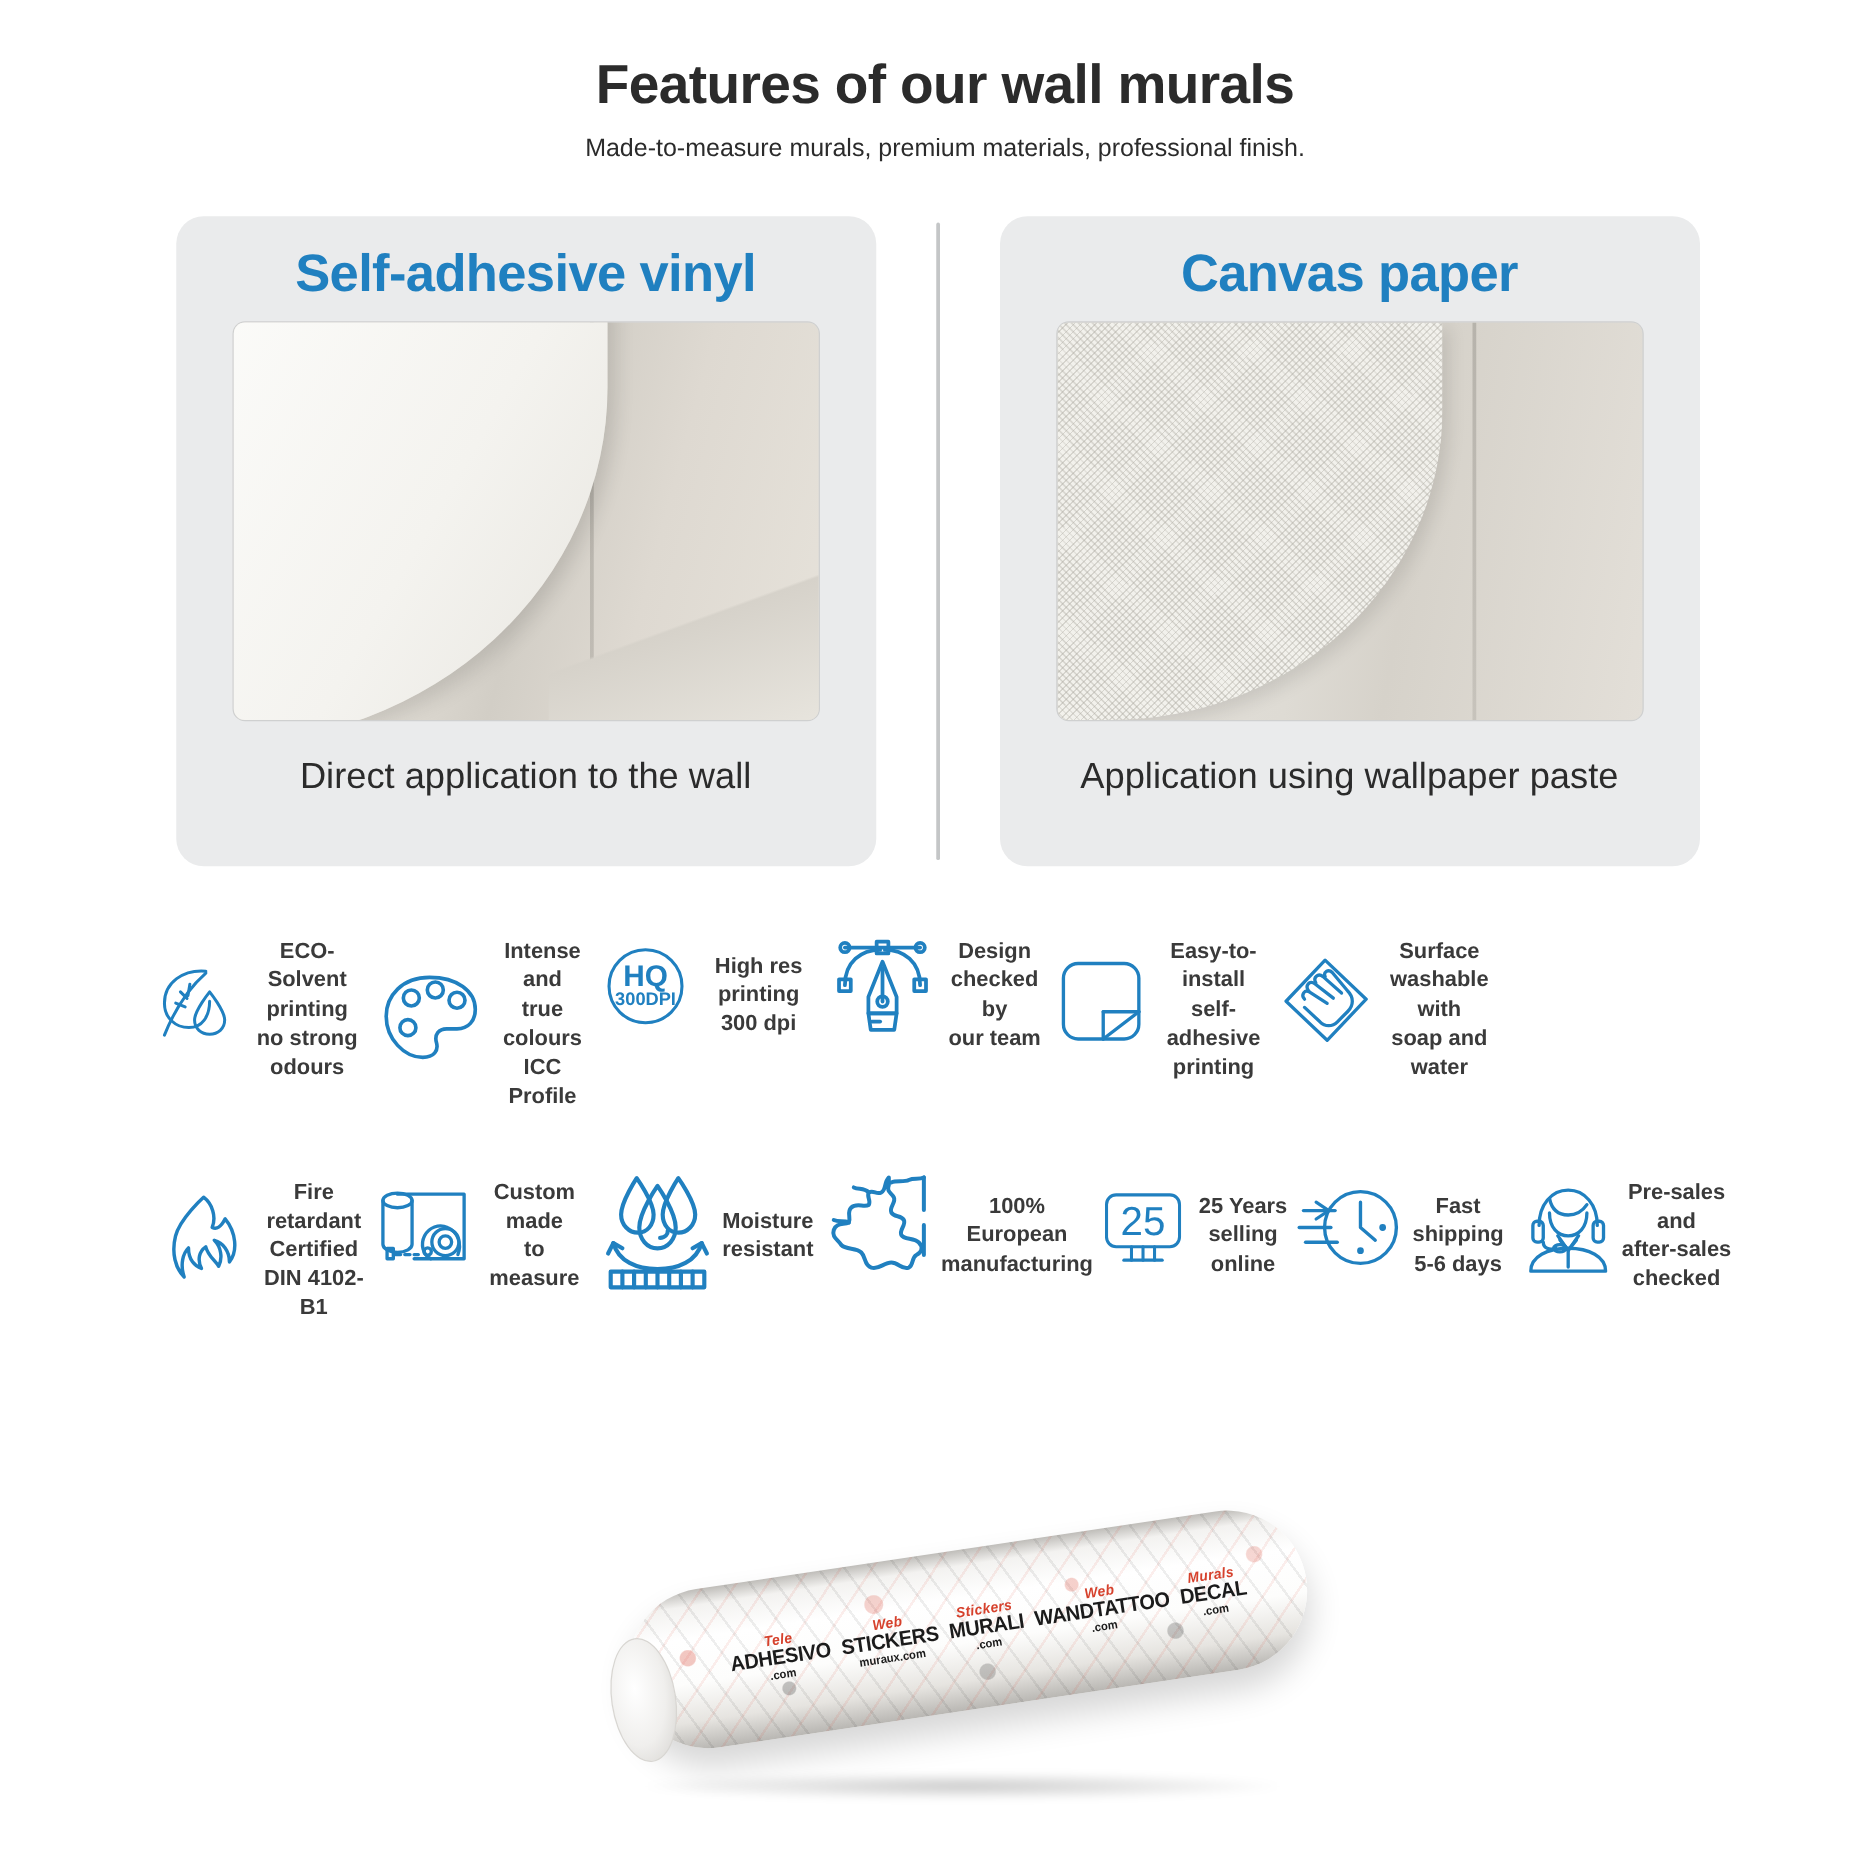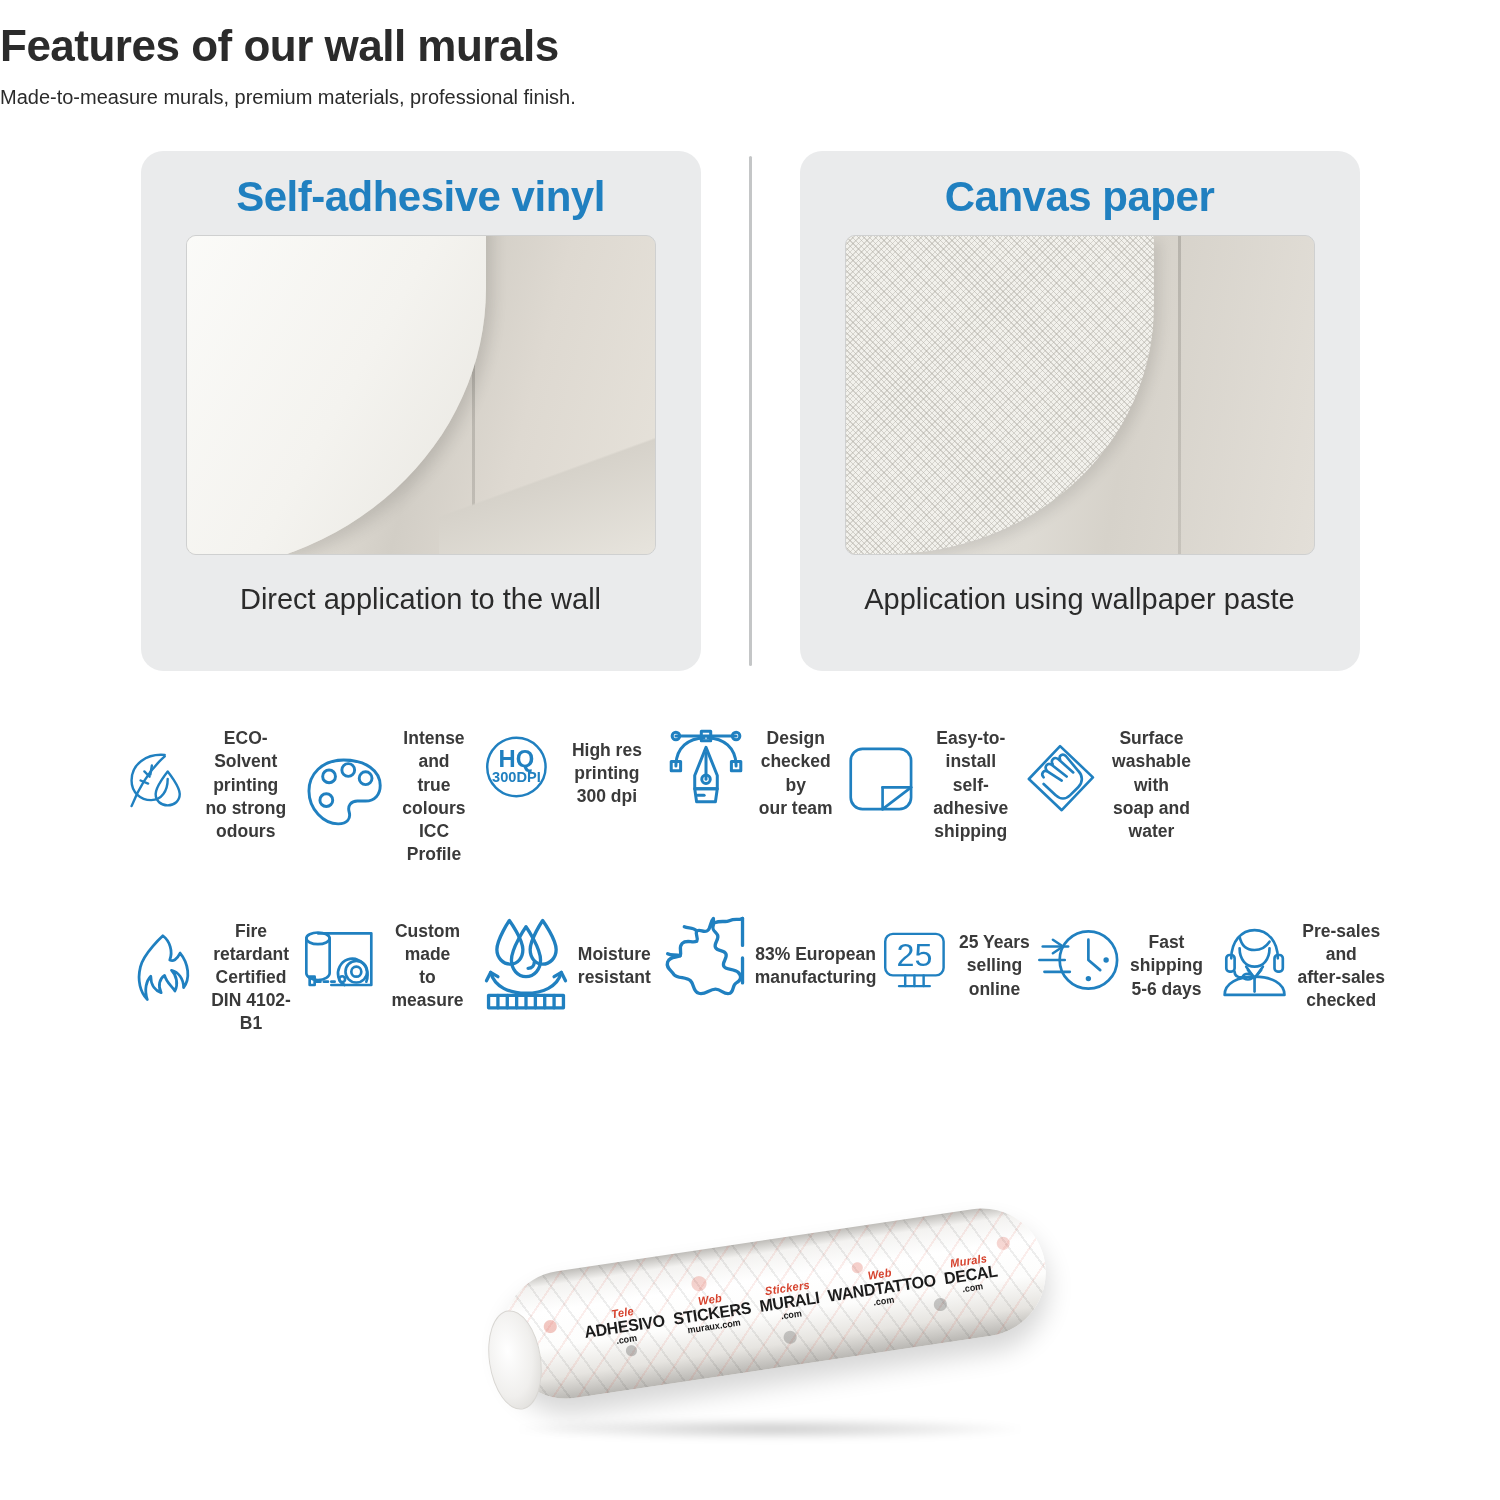--- a/index.html
+++ b/index.html
@@ -8,21 +8,21 @@
     width: 1500px;
     height: 1500px;
     background: #ffffff;
     font-family: "Liberation Sans", "DejaVu Sans", sans-serif;
     color: #2b2b2b;
     overflow: hidden;
     position: relative;
   }
 
   
-  .header { padding-top: 22px; }
+  .header { text-align: center; padding-top: 44px; margin-left: 12px; }
   .header h1 {
     font-size: 44px;
     font-weight: 700;
     letter-spacing: -0.5px;
     color: #2b2b2b;
     line-height: 1.1;
   }
   .header .subtitle {
     margin-top: 16px;
     font-size: 20px;
@@ -368,21 +368,21 @@
       <div class="feature-icon">
         <svg viewBox="0 0 100 100" fill="none" stroke="#2080c0" stroke-width="3.2" stroke-linecap="round" stroke-linejoin="round">
           <path d="M28 14 H72 A14 14 0 0 1 86 28 V72 A14 14 0 0 1 72 86 H28 A14 14 0 0 1 14 72 V28 A14 14 0 0 1 28 14 Z"></path>
           <path d="M52 60 L86 60"></path>
           <path d="M52 60 L52 86"></path>
           <path d="M52 86 L86 60"></path>
         </svg>
       </div>
       <div class="feature-label">Easy-to-install
 self-adhesive
-shipping</div>
+printing</div>
     </div>
 
 
     <div class="feature">
       <div class="feature-icon">
         <svg viewBox="0 0 100 100" fill="none" stroke="#2080c0" stroke-width="3.2" stroke-linecap="round" stroke-linejoin="round">
           <path d="M50 10 L90 48 L52 88 L12 50 Z"></path>
           <path d="M30 48 C26 44 30 38 35 41 L52 52"></path>
           <path d="M34 40 C30 35 35 29 40 33 L58 47"></path>
           <path d="M41 32 C38 27 43 22 48 26 L66 42"></path>
@@ -453,21 +453,21 @@
                    C40 34 34 30 30 34 C26 38 30 42 28 46 C24 48 18 46 16 52
                    C14 58 20 60 22 64 C26 68 34 66 38 70 C42 74 40 80 46 82
                    C52 84 56 78 62 78 C68 78 70 84 76 82 C80 80 78 74 82 72
                    C86 70 88 66 84 62 C80 58 72 60 70 56 C68 52 74 48 72 44
                    C70 40 64 42 62 38 C60 34 66 30 64 26 C62 22 58 22 60 16 Z"></path>
           <path d="M62 14 C66 12 72 14 76 12 C80 10 84 12 88 10"></path>
           <path d="M44 22 C40 18 36 20 32 18"></path>
           <path d="M28 46 C24 44 20 46 16 44"></path>
         </svg>
       </div>
-      <div class="feature-label">83% European
+      <div class="feature-label">100% European
 manufacturing</div>
     </div>
 
     <div class="feature">
       <div class="feature-icon">
         <svg viewBox="0 0 100 100" fill="none" stroke="#2080c0" stroke-width="3.2" stroke-linecap="round" stroke-linejoin="round">
           <rect x="12" y="16" width="76" height="54" rx="10"></rect>
           <path d="M50 70 V84"></path>
           <path d="M30 84 H70"></path>
           <path d="M38 70 V84 M62 70 V84"></path>

